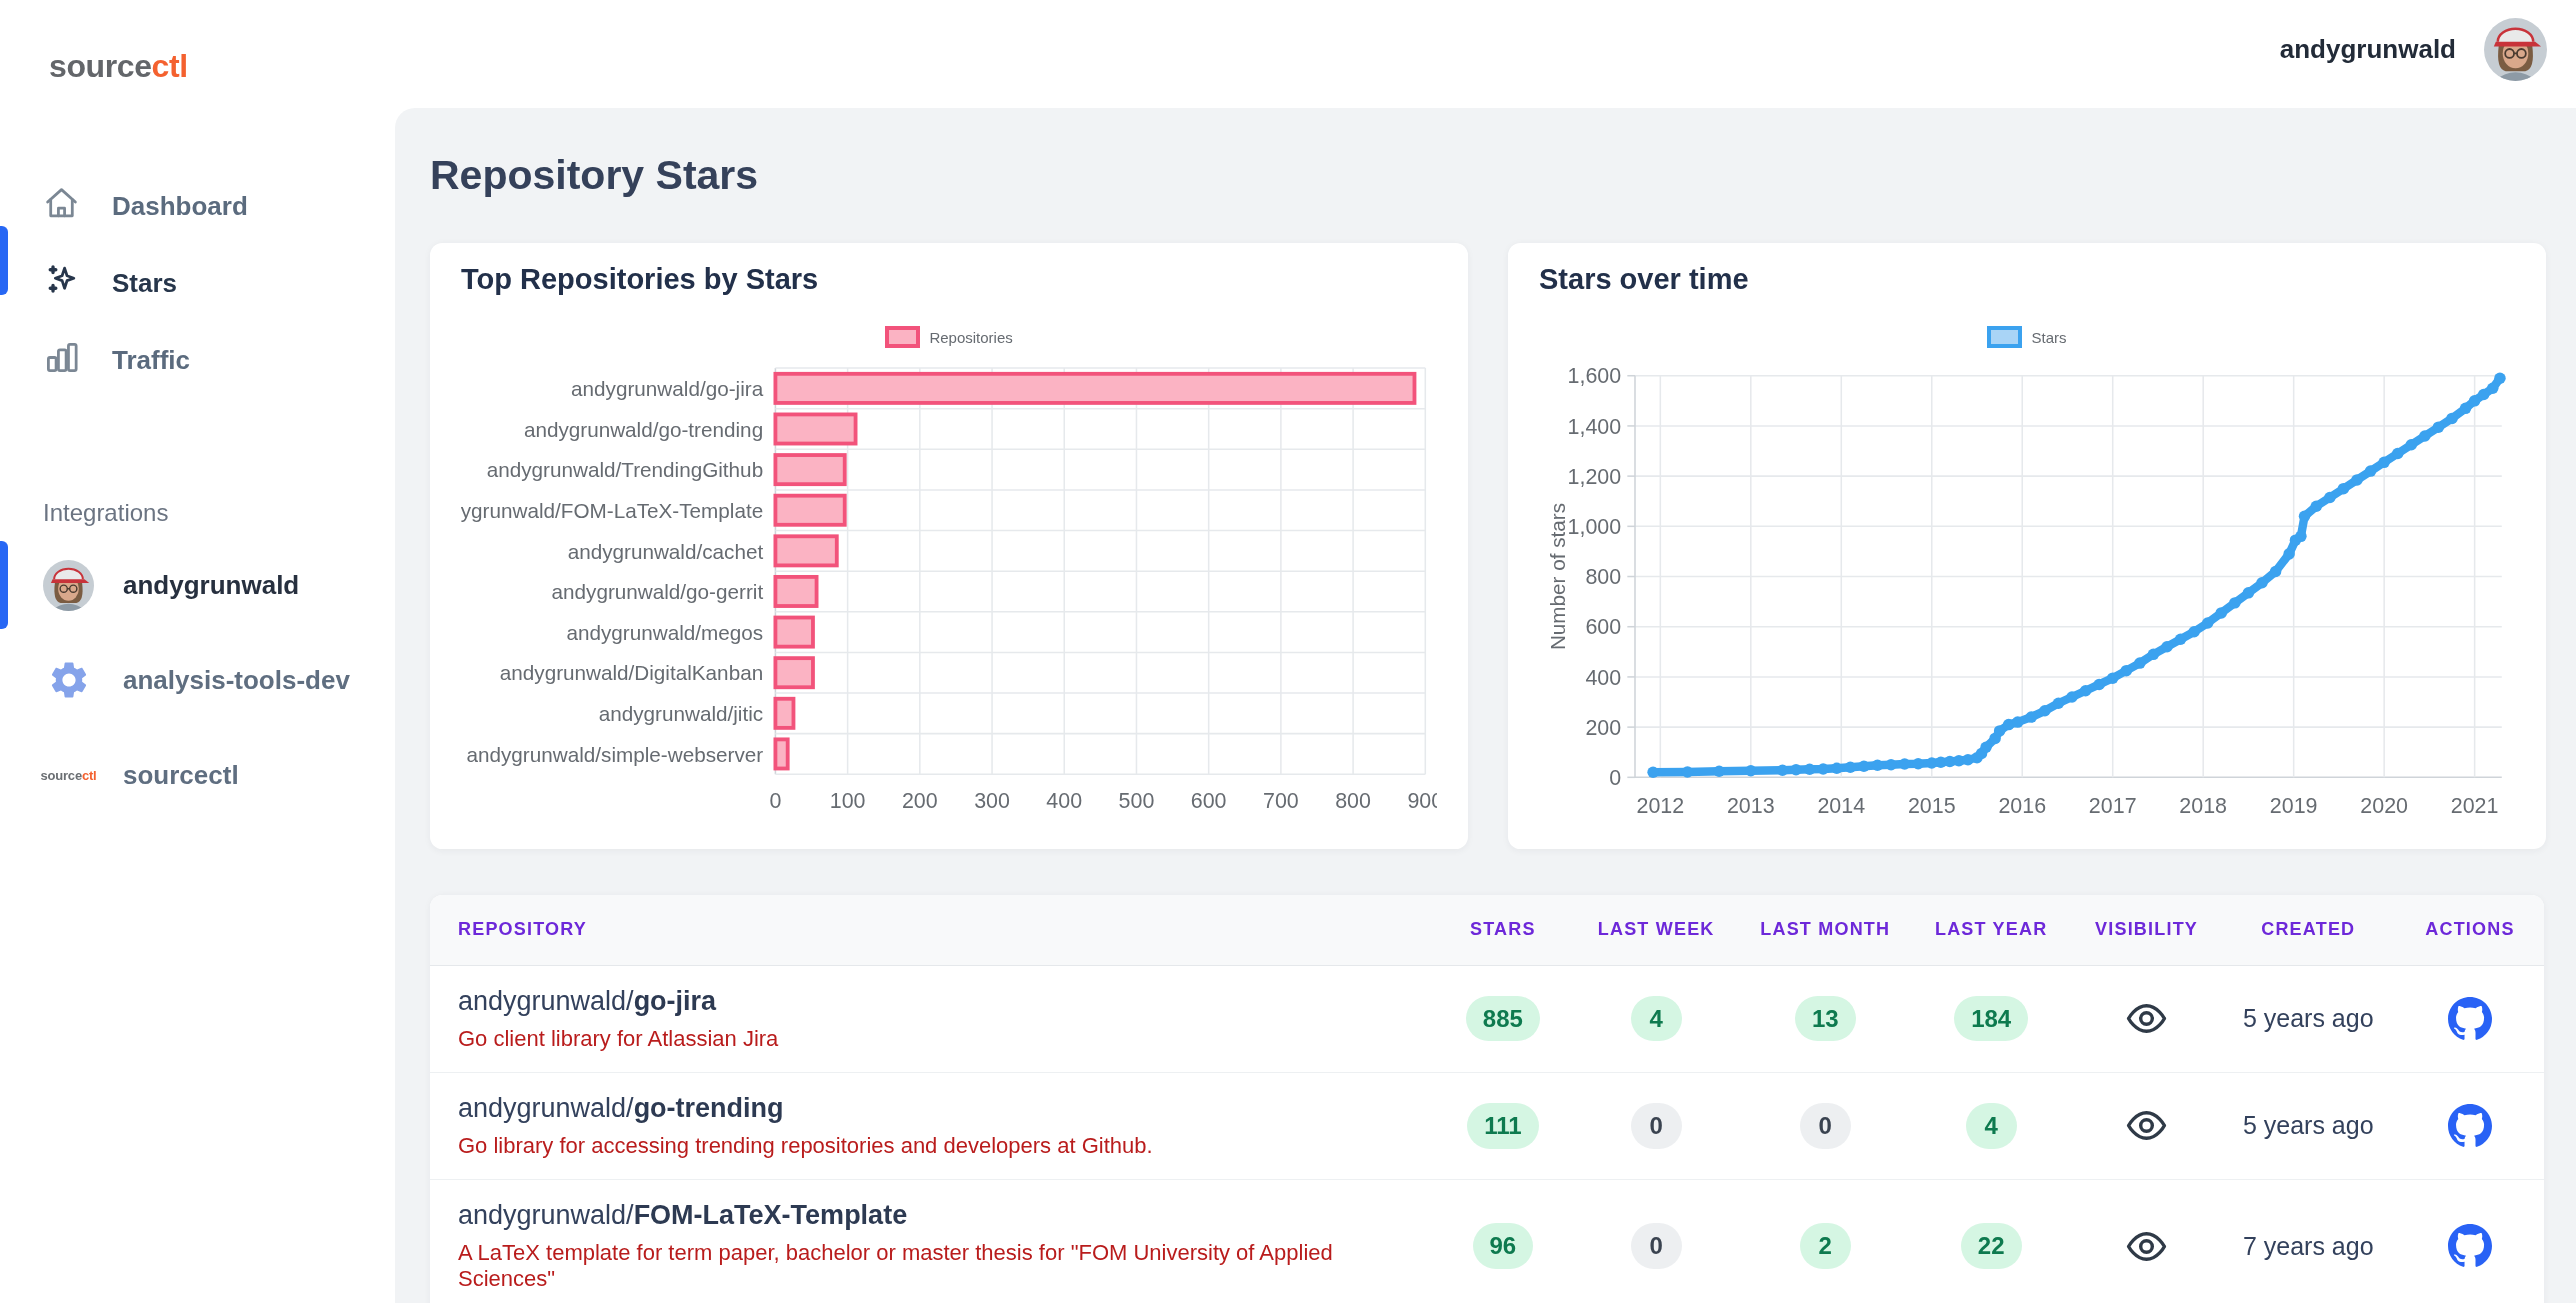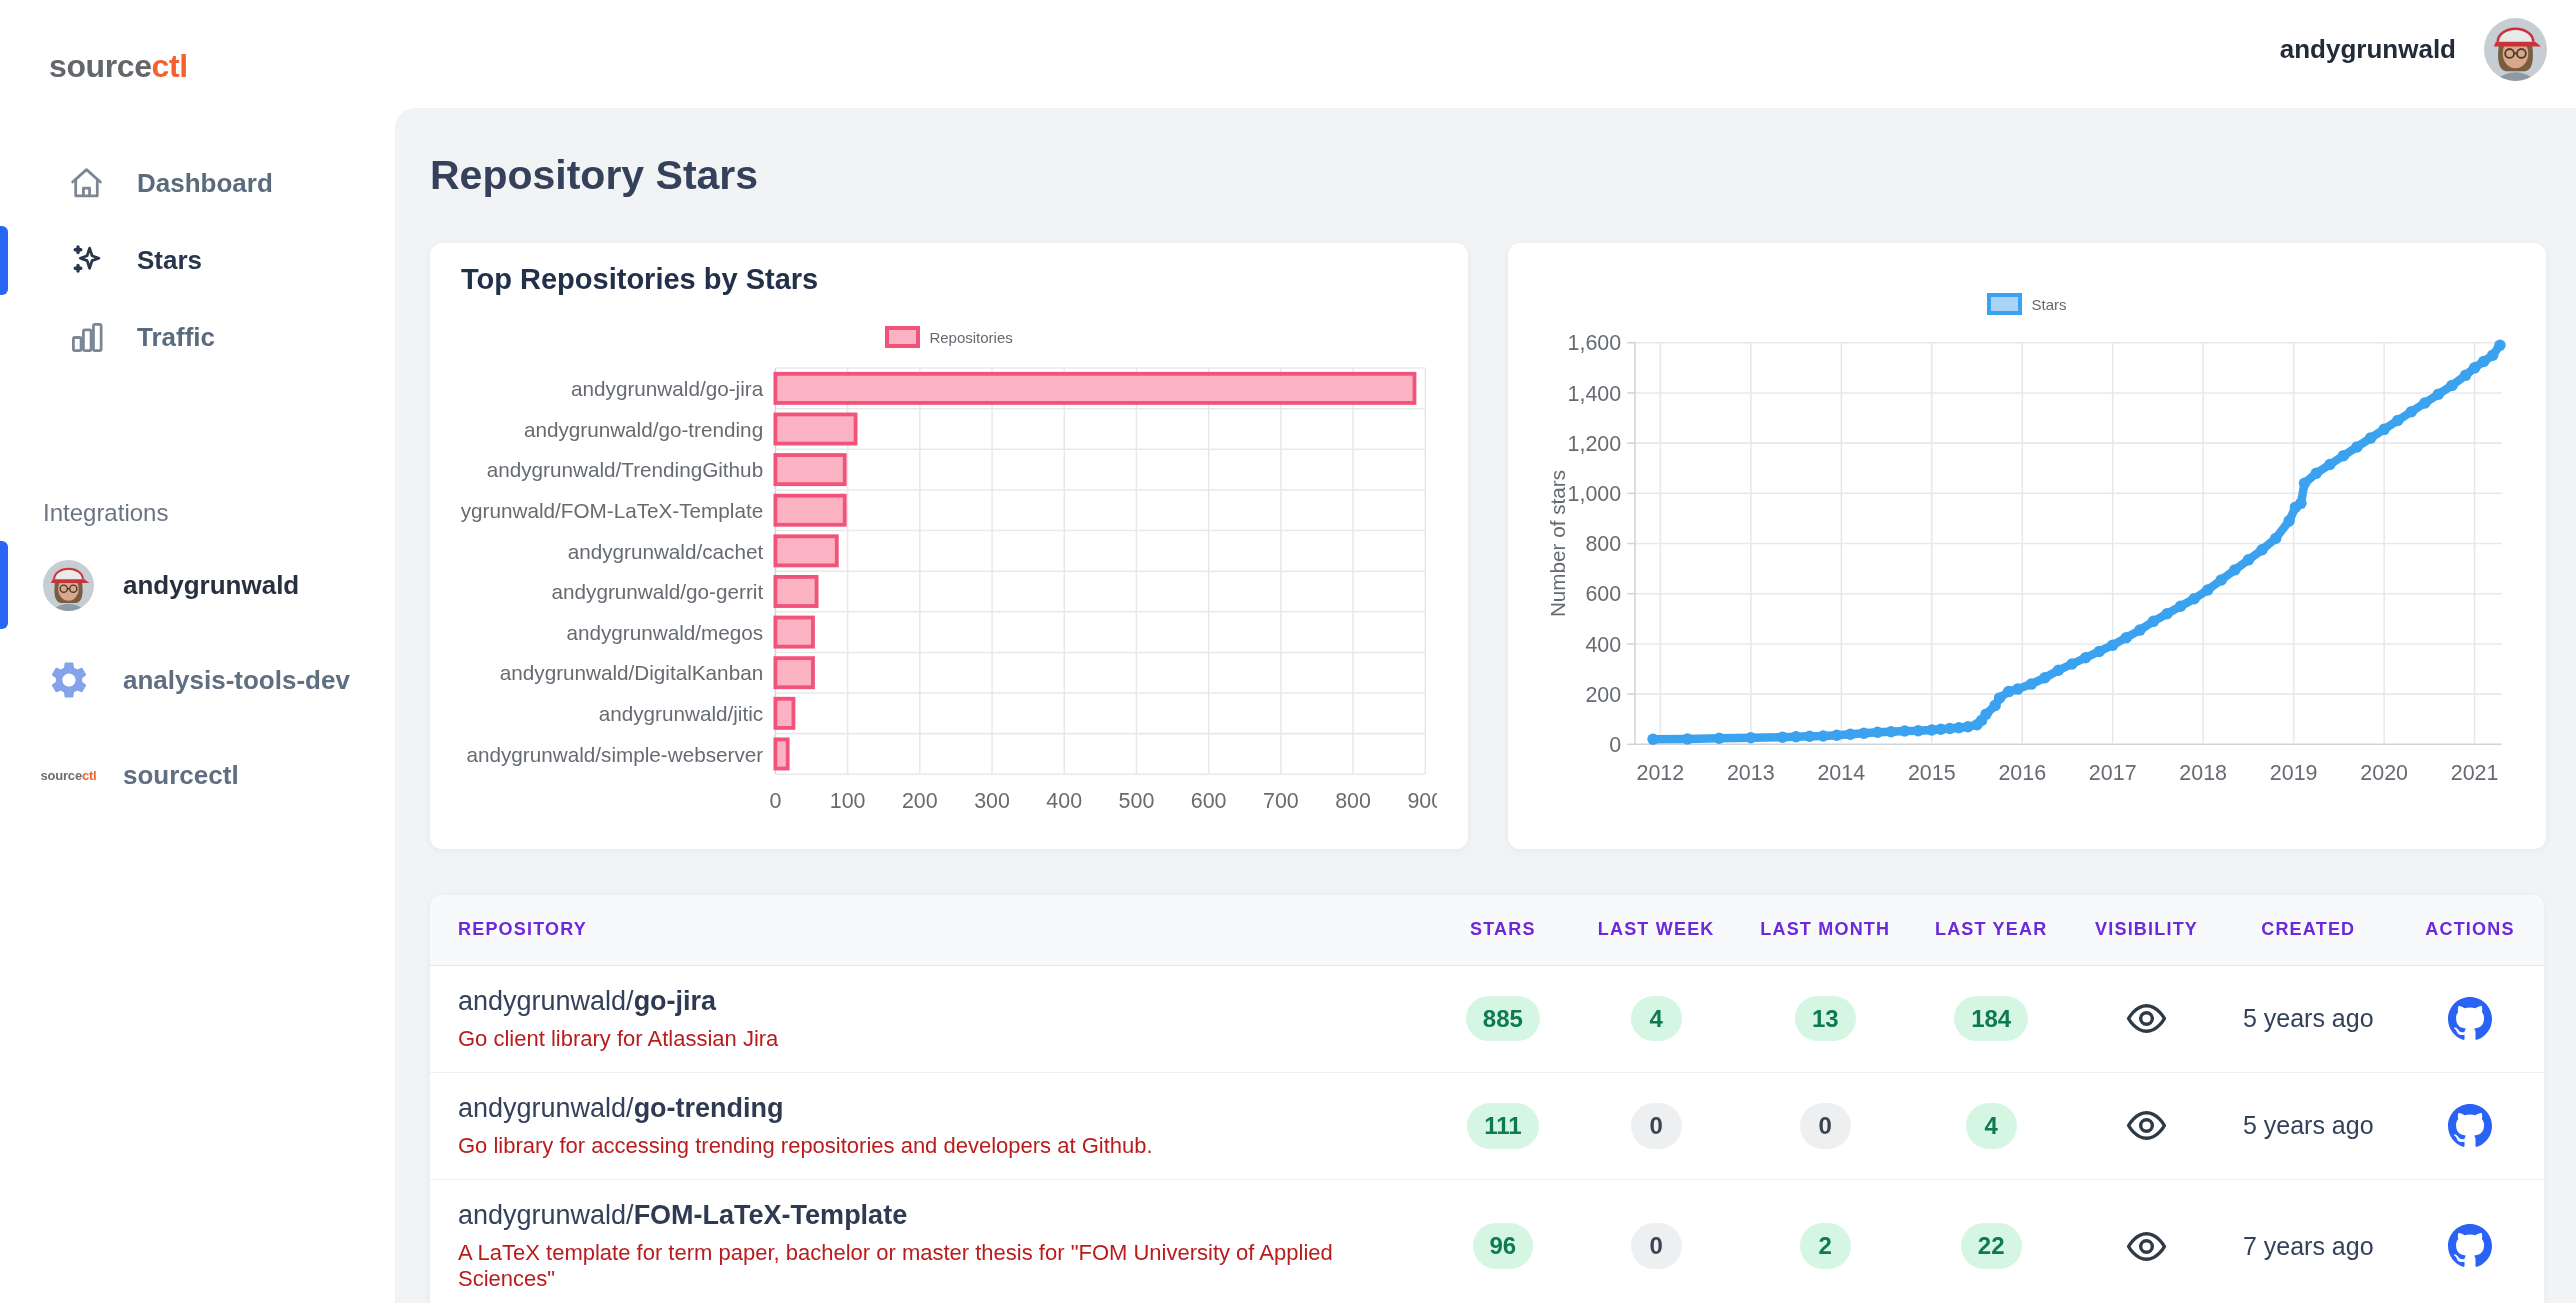--- a/index.html
+++ b/index.html
@@ -6,21 +6,21 @@
   html,body { width:2576px; height:1303px; overflow:hidden; background:#ffffff;
               font-family:"Liberation Sans", sans-serif; }
 
   
   .sidebar { position:absolute; left:0; top:16px; width:395px; height:1303px; background:#ffffff; z-index:3; }
   .logo { padding:32px 0 0 49px; font-size:32px; font-weight:700; letter-spacing:-0.4px; }
   .logo .lg1 { color:#63666a; }
   .logo .lg2 { color:#f4612f; }
 
   .nav { margin-top:60px; }
-  .nav-item { position:relative; display:flex; align-items:center; height:77px; cursor:pointer;padding-left:25px; }
+  .nav-item { position:relative; display:flex; align-items:flex-end; height:77px; cursor:pointer; }
   .nav-item .icon { width:37px; height:37px; margin-left:43px; flex:0 0 37px; }
   .nav-item .label { margin-left:32px; font-size:26px; font-weight:600; color:#5b6b7e; }
   .nav-item.active .label { color:#27364b; font-weight:700; }
   .nav-item .icon svg { width:37px; height:37px; stroke:#7b8794; }
   .nav-item.active .icon svg { stroke:#27364b; }
   .active-bar { position:absolute; left:0; top:3.8px; bottom:3.8px; width:7.7px; background:#2767f4;
                 border-radius:0 6.1px 6.1px 0; }
 
   .integrations-label { margin:123px 0 10.7px 43px; font-size:24px; color:#6b7482; }
   .intg-item { position:relative; display:flex; align-items:center; height:95px; cursor:pointer; }
@@ -230,20 +230,21 @@
           <text x="394" y="411.5" text-anchor="end" font-size="27" font-family="&quot;Liberation Sans&quot;, sans-serif" fill="#666b71">andygrunwald/DigitalKanban</text>
           <rect x="410" y="382.5" width="48.99555555555554" height="38" fill="#fbb3c3" stroke="#f2537b" stroke-width="5"></rect>
           <text x="394" y="464.5" text-anchor="end" font-size="27" font-family="&quot;Liberation Sans&quot;, sans-serif" fill="#666b71">andygrunwald/jitic</text>
           <rect x="410" y="435.5" width="23.555555555555543" height="38" fill="#fbb3c3" stroke="#f2537b" stroke-width="5"></rect>
           <text x="394" y="517.5" text-anchor="end" font-size="27" font-family="&quot;Liberation Sans&quot;, sans-serif" fill="#666b71">andygrunwald/simple-webserver</text>
           <rect x="410" y="488.5" width="16.01777777777778" height="38" fill="#fbb3c3" stroke="#f2537b" stroke-width="5"></rect>
         </svg>
     </section>
 
     <section class="card">
+      <div class="card-title">Stars over time</div>
       <div class="legend">
         <span class="legend-swatch" id="line-legend-swatch" style="background: rgb(169, 212, 246); border: 4.6px solid rgb(59, 162, 239);"></span>
         <span class="legend-label">Stars</span>
       </div>
       <svg id="line-chart" class="chart-svg" width="976" height="456" viewBox="0 0 1273 595">
           <line x1="125" y1="538" x2="1256" y2="538" stroke="#cfd4d9" stroke-width="2"></line>
           <line x1="115" y1="538" x2="125" y2="538" stroke="#cfd4d9" stroke-width="2"></line>
           <text x="107" y="548" text-anchor="end" font-size="28" font-family="&quot;Liberation Sans&quot;, sans-serif" fill="#666b71">0</text>
           <line x1="125" y1="472.5" x2="1256" y2="472.5" stroke="#e6e9ec" stroke-width="2"></line>
           <line x1="115" y1="472.5" x2="125" y2="472.5" stroke="#cfd4d9" stroke-width="2"></line>

